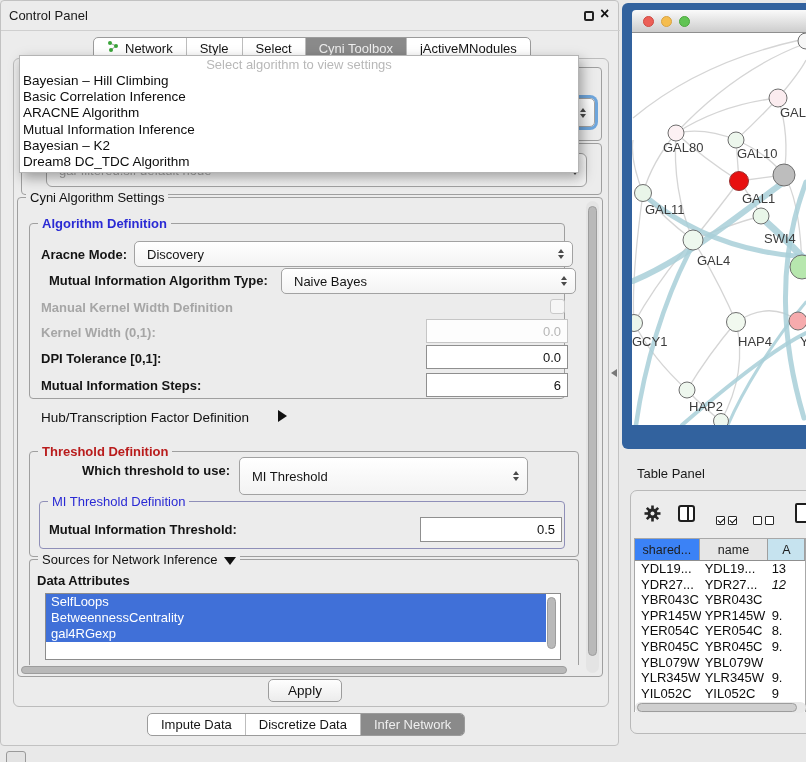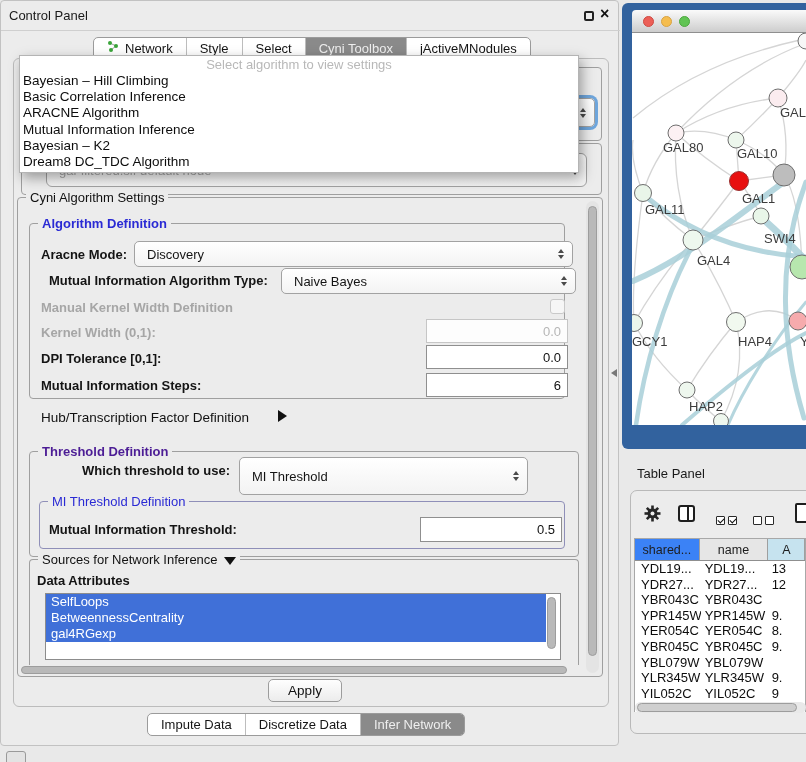--- a/index.html
+++ b/index.html
@@ -189,21 +189,21 @@
     <div class="abs field" style="left:425px;top:372px;width:142px;height:24px">
       <span>6</span>
     </div>
 
     <div class="abs" style="left:40px;top:409px;font-size:13.5px;white-space:nowrap">
       <span>Hub/Transcription Factor Definition</span>
     </div>
     <div class="abs arrow-right" style="left:277px;top:409px"></div>
 
     <div class="abs groupbox" style="left:28px;top:450px;width:550px;height:106px">
-      <span class="gtitle bold" style="color:#4c1d95">Threshold Definition</span>
+      <span class="gtitle bold" style="color:#b91c1c">Threshold Definition</span>
     </div>
     <div class="abs blabel" style="left:81px;top:462px">Which threshold to use:</div>
     <div class="abs combo" style="left:238px;top:456px;width:289px;height:38px">
       <span class="ctext">MI Threshold</span>
       <span class="stepper">
           <i class="tri-up"></i>
           <i class="tri-down"></i>
         </span>
     </div>
     <div class="abs groupbox" style="left:38px;top:500px;width:526px;height:48px;border-color:#8f8fb8">
@@ -358,21 +358,21 @@
     </div>
     <div id="tp-rows">
         <div class="tp-row">
           <span class="tc" style="width: 74px; padding-left: 6px;">YDL19...</span>
           <span class="tc" style="width: 78px; padding-left: 4px;">YDL19...</span>
           <span class="tc" style="width: 40px; padding-left: 2px;">13</span>
         </div>
         <div class="tp-row">
           <span class="tc" style="width: 74px; padding-left: 6px;">YDR27...</span>
           <span class="tc" style="width: 78px; padding-left: 4px;">YDR27...</span>
-          <span class="tc" style="width: 40px; padding-left: 2px;">12</span>
+          <span class="tc" style="width: 40px; padding-left: 2px; font-style: italic;">12</span>
         </div>
         <div class="tp-row">
           <span class="tc" style="width: 74px; padding-left: 6px;">YBR043C</span>
           <span class="tc" style="width: 78px; padding-left: 4px;">YBR043C</span>
           <span class="tc" style="width: 40px; padding-left: 2px;"></span>
         </div>
         <div class="tp-row">
           <span class="tc" style="width: 74px; padding-left: 6px;">YPR145W</span>
           <span class="tc" style="width: 78px; padding-left: 4px;">YPR145W</span>
           <span class="tc" style="width: 40px; padding-left: 2px;">9.</span>

